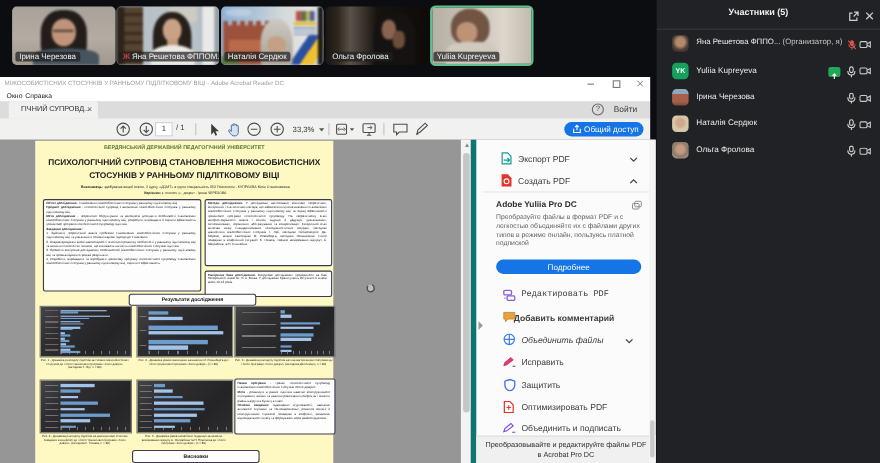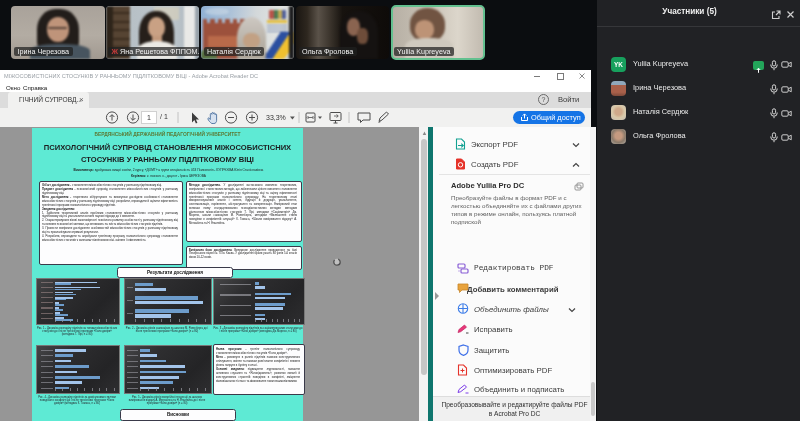--- a/index.html
+++ b/index.html
@@ -164,21 +164,21 @@
               <path d="M1.5 4 v3.5 h6 V4"></path>
               <path d="M4.5 5.5 V1 M2.8 2.6 L4.5 .9 L6.2 2.6"></path>
             </g>
           </svg>
         <span class="abs" style="left:18px;top:2.5px;font-size:7.4px;">Общий доступ</span>
       </div>
     </div>
 
     <div class="abs" style="left:0;top:57px;width:591px;height:294px;background:#969696;">
 
-      <div class="abs" id="page" style="left:32px;top:0.5px;width:271px;height:294px;background:#5eead4;">
+      <div class="abs" id="page" style="left:32px;top:0.5px;width:271px;height:294px;background:#fef9c3;">
         <div class="abs" style="left:0;top:4.5px;width:271px;text-align:center;font-size:4.9px;font-weight:bold;color:#5c7a35;">БЕРДЯНСЬКИЙ ДЕРЖАВНИЙ ПЕДАГОГІЧНИЙ УНІВЕРСИТЕТ</div>
         <div class="abs" style="left:0;top:14px;width:271px;text-align:center;font-size:7.6px;line-height:12px;font-weight:bold;color:#1c1c1e;">ПСИХОЛОГІЧНИЙ СУПРОВІД СТАНОВЛЕННЯ МІЖОСОБИСТІСНИХ<br>СТОСУНКІВ У РАННЬОМУ ПІДЛІТКОВОМУ ВІЦІ</div>
         <div class="abs" style="left:0;top:39px;width:546px;text-align:center;font-size:6.4px;line-height:11px;color:#222;transform:scale(.5);transform-origin:0 0;"><b>Виконавець:</b> здобувачка вищої освіти, 2 курсу, «ДОМТ» а групи спеціальність 053 Психологія  -  КУПРЄЄВА Юлія Станіславівна<br><b>Керівник:</b> к. психол. н., доцент  -  Ірина ЧЕРЕЗОВА</div>
 
         <div class="abs" style="left:7px;top:53px;width:142px;height:82px;background:#fdfdfe;border:0.7px solid #3a3a4a;border-radius:2px;overflow:hidden;">
           <div style="width:272px;transform:scale(.5);transform-origin:0 0;padding:3px 4px;font-size:5.6px;line-height:7.8px;color:#1a1a1a;text-align:justify;"><b>Об'єкт дослідження</b> - становлення міжособистісних стосунків у ранньому підлітковому віці.<br><b>Предмет дослідження</b> - психологічний супровід становлення міжособистісних стосунків у ранньому підлітковому віці.<br><b>Мета дослідження</b> - теоретично обґрунтувати та виконуючи дослідити особливості становлення міжособистісних стосунків у ранньому підлітковому віці; розробити, впровадити й оцінити ефективність тренінгової програми психологічного супроводу підлітків.<br><b>Завдання дослідження:</b><br>1. Здійснити теоретичний аналіз проблеми становлення міжособистісних стосунків у ранньому підлітковому віці та узагальнити основні наукові підходи до її вивчення.<br>2. Охарактеризувати вікові закономірності психічного розвитку особистості у ранньому підлітковому віці та виявити психологічні чинники, що впливають на якість міжособистісних стосунків підлітків.<br>3. Провести емпіричне дослідження особливостей міжособистісних стосунків у ранньому підлітковому віці та проаналізувати отримані результати.<br>4. Розробити, впровадити та апробувати тренінгову програму психологічного супроводу становлення міжособистісних стосунків у ранньому підлітковому віці, оцінити її ефективність.</div>
         </div>
 
         <div class="abs" style="left:154px;top:53px;width:114px;height:59px;background:#fdfdfe;border:0.7px solid #3a3a4a;border-radius:2px;overflow:hidden;">
           <div style="width:216px;transform:scale(.5);transform-origin:0 0;padding:3px 4px;font-size:5.6px;line-height:7.5px;color:#1a1a1a;text-align:justify;"><b>Методи дослідження.</b> У дослідженні застосовано комплекс теоретичних, емпіричних і статистичних методів, що забезпечили цілісне вивчення становлення міжособистісних стосунків у ранньому підлітковому віці та оцінку ефективності тренінгової програми психологічного супроводу. На теоретичному етапі використовувалися аналіз і синтез, індукція й дедукція, узагальнення, систематизація, порівняння, абстрагування та конкретизація. Емпіричний етап включав низку стандартизованих психодіагностичних методик: методики діагностики міжособистісних стосунків Т. Лірі, методики «Соціометрія» Дж. Морено, шкали самооцінки М. Розенберга, методики «Визначення стилю поведінки в конфліктній ситуації» К. Томаса, «Шкали вимірювання відчуку» А. Меграбяна та Н. Епштейна.</div>
@@ -312,20 +312,21 @@
         <div class="abs" style="left:6px;top:46.5px;width:152px;height:1px;background:#e4e4e4;"></div>
 
         <span class="abs" style="left:18px;top:54px;font-size:7.6px;font-weight:bold;color:#2e2e2e;">Adobe Yuliia Pro DC</span>
         <svg class="abs" style="left:141px;top:55px;" width="10" height="9" viewBox="0 0 10 9">
             <g fill="none" stroke="#8a8a8a" stroke-width=".9">
               <rect x="3" y="1" width="6" height="5" rx="1"></rect>
               <rect x="1" y="3" width="6" height="5" rx="1"></rect>
             </g>
           </svg>
         <div class="abs" style="left:18px;top:67px;width:146px;font-size:6.2px;line-height:8px;color:#5f5f5f;">Преобразуйте файлы в формат PDF и с<br>легкостью объединяйте их с файлами других<br>типов в режиме онлайн, пользуясь платной<br>подпиской</div>
+        <div class="abs" style="left:18px;top:109px;width:132px;height:13px;background:#1574e6;border-radius:7px;color:#fff;font-size:7.4px;text-align:center;line-height:13px;">Подробнее</div>
 
         <div class="abs" style="left:0;top:132px;width:163px;">
           <svg class="abs" style="left:24px;top:4px;" width="12" height="11" viewBox="0 0 12 11">
               <g fill="none" stroke="#8a5fd6" stroke-width="1.2">
                 <rect x="1" y="1" width="7" height="4" rx="1"></rect>
                 <rect x="4" y="6" width="7" height="4" rx="1"></rect>
                 <path d="M2.5 8 h-1"></path>
               </g>
             </svg>
           <span class="abs" style="left:41px;top:5px;font-size:7.8px;color:#3b3b3b;font-family:Liberation Mono, monospace;">Редактировать PDF</span>
@@ -395,20 +396,37 @@
             <path d="M4 2 H1.5 V8.5 H8 V6"></path>
             <path d="M5.5 1 H9 V4.5 M9 1 L5 5"></path>
           </g>
         </svg>
       <svg class="abs" style="left:189px;top:10px;" width="9" height="9" viewBox="0 0 9 9">
           <path d="M1.5 1.5 L7.5 7.5 M7.5 1.5 L1.5 7.5" stroke="#cfcfcf" stroke-width="1.2"></path>
         </svg>
       <div class="abs" style="left:0;top:25.5px;width:203px;height:1px;background:#36373a;"></div>
     </div>
 
+    <div class="prow" style="top:32px;">
+      <div class="pav" style="background:radial-gradient(circle at 50% 42%,#b08a6a 0 34%,#54423a 60%,#2e2521 100%);"></div>
+      <span class="pname" style="font-size:7.1px;">Яна Решетова ФППО...  <span style="color:#c9c9c9;">(Организатор, я)</span></span>
+      <svg class="abs" style="left:172.5px;top:3.5px;" width="9" height="10" viewBox="0 0 10 11">
+          <g stroke="#d5544a" fill="none" stroke-width="1">
+            <rect x="3.4" y="1" width="3.2" height="5.2" rx="1.6" fill="#d5544a"></rect>
+            <path d="M1.8 4.5 V5 a3.2 3.2 0 0 0 6.4 0 V4.5 M5 8.6 v1.6"></path>
+            <path d="M1.2 1 L8.8 9.6" stroke-width="1.2"></path>
+          </g>
+        </svg>
+      <svg class="abs" style="left:184px;top:4.5px;" width="11" height="7" viewBox="0 0 11 7">
+          <g fill="none" stroke="#c9c9c9" stroke-width="1">
+            <rect x="0.8" y="0.8" width="6.4" height="5.4" rx="1.2"></rect>
+            <path d="M7.4 2.8 L10.2 1.2 V5.8 L7.4 4.2"></path>
+          </g>
+        </svg>
+    </div>
 
     <div class="prow" style="top:56.5px;">
       <div class="pav" style="background:#17a05d;color:#fff;font-size:6.4px;font-weight:bold;text-align:center;line-height:15px;">YK</div>
       <span class="pname">Yuliia Kupreyeva</span>
       <div class="abs" style="left:156px;top:4px;width:11px;height:9px;background:#23a55a;border-radius:2px;">
         <svg width="11" height="9" viewBox="0 0 11 9">
             <path d="M5.5 6.8 V2.6 M3.8 4 L5.5 2.2 L7.2 4" stroke="#fff" fill="none" stroke-width="1"></path>
           </svg>
       </div>
       <svg class="abs" style="left:173px;top:3px;" width="8" height="11" viewBox="0 0 8 11">

